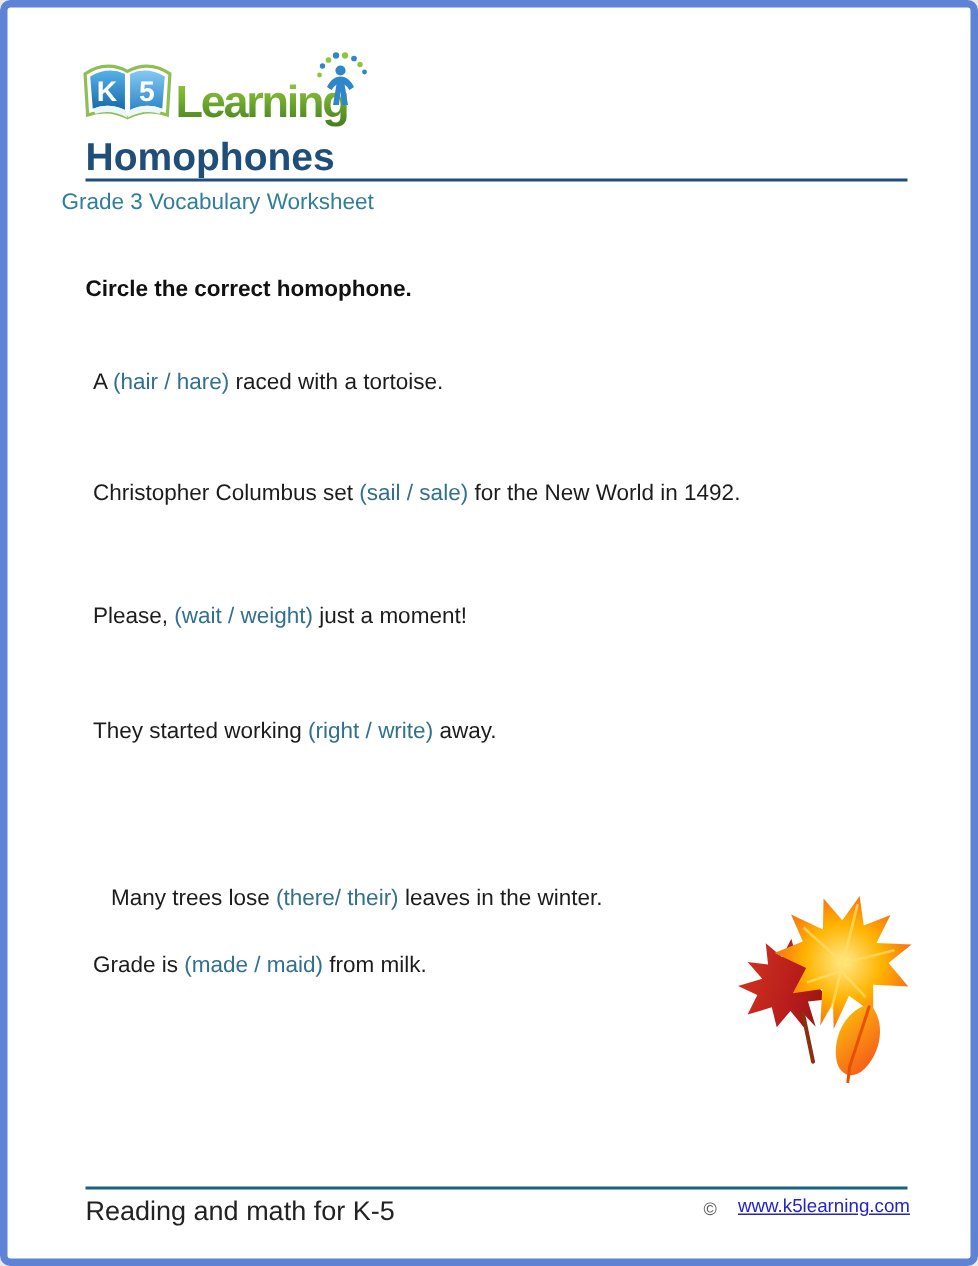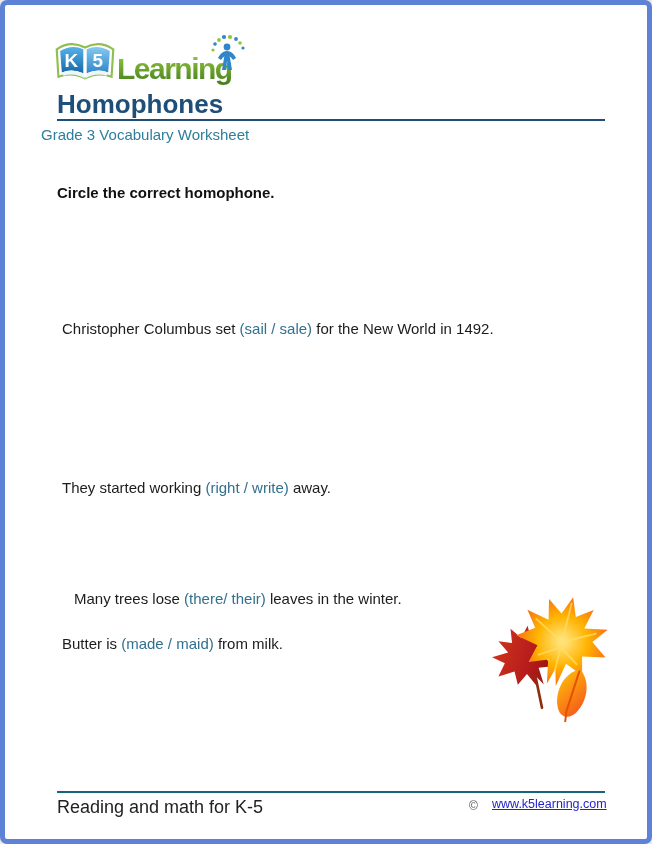--- a/index.html
+++ b/index.html
@@ -129,29 +129,31 @@
       </svg>
     </div>
   </div>
 
   <div class="title">Homophones</div>
   <div class="title-rule"></div>
   <div class="subtitle">Grade 3 Vocabulary Worksheet</div>
 
   <div class="instruction">Circle the correct homophone.</div>
 
+  <div class="sentence s0"><span>A </span><span class="choice">(hair / hare)</span><span> raced with a tortoise.</span></div>
 
   <div class="sentence s1"><span>Christopher Columbus set </span><span class="choice">(sail / sale)</span><span> for the New World in 1492.</span></div>
 
+  <div class="sentence s2"><span>Please, </span><span class="choice">(wait / weight)</span><span> just a moment!</span></div>
 
   <div class="sentence s3"><span>They started working </span><span class="choice">(right / write)</span><span> away.</span></div>
 
   <div class="sentence s4"><span>Many trees lose </span><span class="choice">(there/ their)</span><span> leaves in the winter.</span></div>
 
-  <div class="sentence s5"><span>Butter is </span><span class="choice">(made / maid)</span><span> from milk.</span></div>
+  <div class="sentence s5"><span>Grade is </span><span class="choice">(made / maid)</span><span> from milk.</span></div>
 
 
   <div class="leaves">
     <svg width="142" height="142" viewBox="0 0 142 142">
       <defs>
         <linearGradient id="redleaf" x1="0" y1="0" x2="1" y2="1">
           <stop offset="0" stop-color="#d63a1d"></stop>
             <stop offset="0.55" stop-color="#b71c1c"></stop>
             <stop offset="1" stop-color="#7f0f06"></stop>
         </linearGradient>

